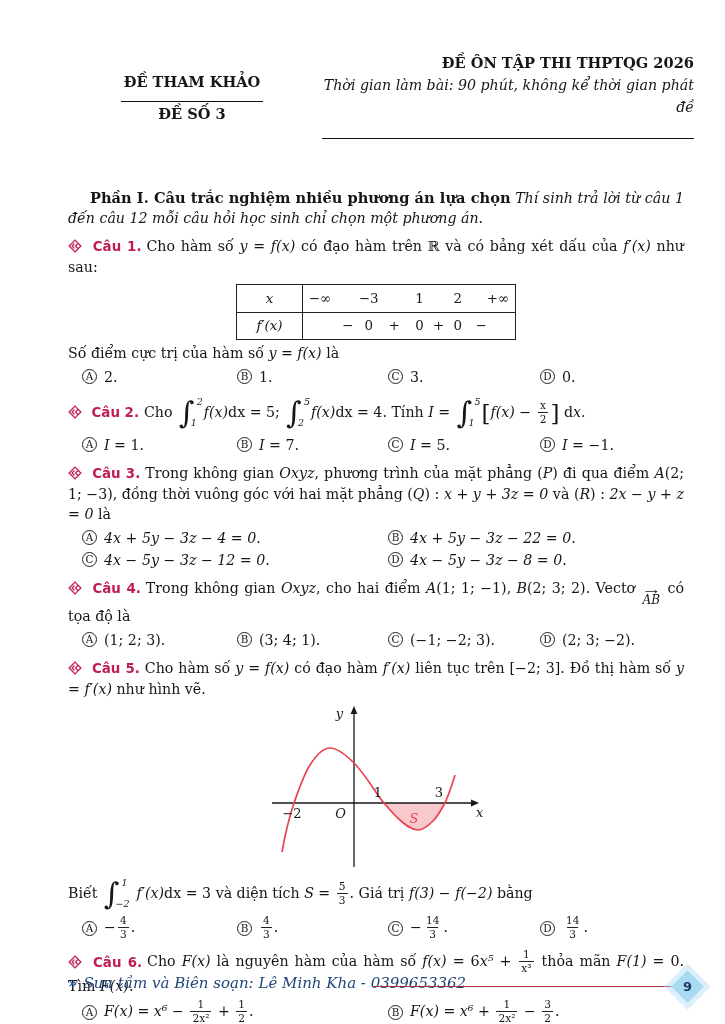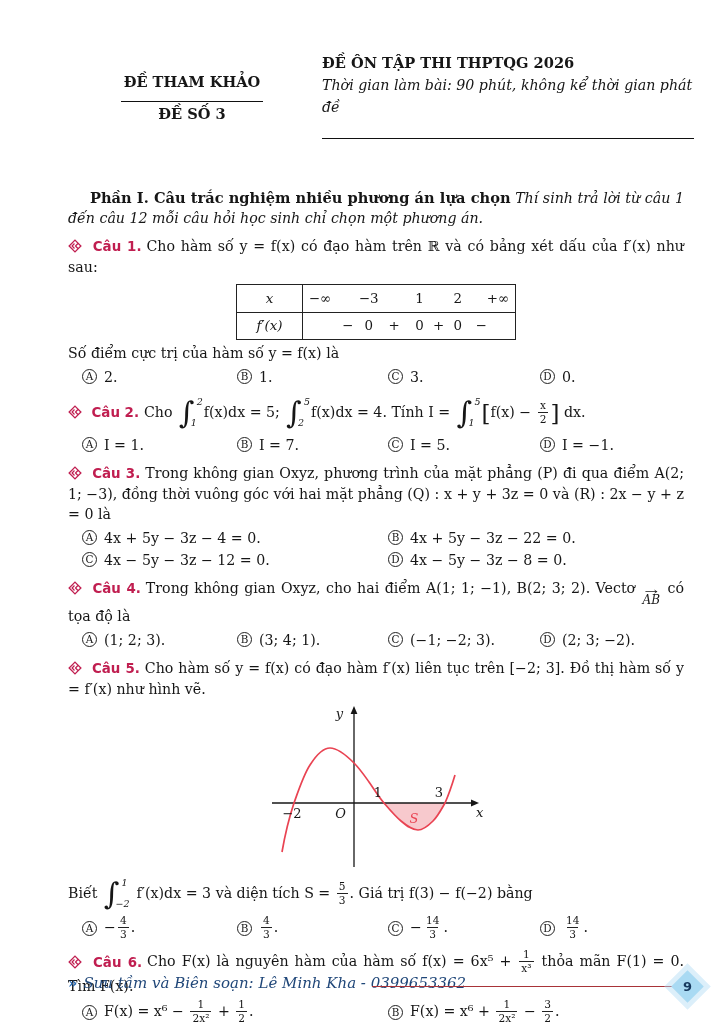--- a/index.html
+++ b/index.html
@@ -9,36 +9,36 @@
   *{box-sizing:border-box}
   html,body{margin:0;padding:0}
   body{
     width:725px;height:1024px;background:#ffffff;position:relative;overflow:hidden;
     font-family:"DejaVu Serif","DejaVu Sans",serif;color:#161616;
   }
   
   .hdr-left{position:absolute;left:112px;top:70px;width:160px;text-align:center;
     font-weight:bold;font-size:14.6px;line-height:23px}
   .hdr-left .t1{display:inline-block;border-bottom:1.2px solid #111;padding:0 3px 8px}
-  .hdr-right{position:absolute;left:322px;top:52px;width:372px;text-align:left;
+  .hdr-right{position:absolute;left:322px;top:52px;width:372px;text-align:right;
     font-size:14.6px;line-height:22px}
   .hdr-right .t1,.hdr-right .t2{font-weight:bold}
   .hdr-right .t3{font-style:italic;font-size:14.2px;display:inline-block;
     border-bottom:1.2px solid #111;padding-bottom:20px}
   
   .content{position:absolute;left:68px;top:188px;width:616px;font-size:14.2px;line-height:20px}
   .intro{margin:0 0 2px;text-align:justify;text-indent:22px}
   .intro .part-bold{font-weight:bold;font-size:14.6px}
   .intro .part-italic{font-style:italic}
   .q-block{margin-top:8px}
   .q-text{margin:0;text-align:justify}
   .q-label{color:var(--accent);font-weight:bold;font-family:"DejaVu Sans",sans-serif;
     font-size:13.4px;margin:0 5px 0 5px}
   .qicon{width:14px;height:14px;vertical-align:-2px;color:var(--accent)}
-  .mi{}
+  .mi{font-style:italic}
   .mr{font-style:normal}
   
   .frac{display:inline-flex;flex-direction:column;align-items:center;vertical-align:middle;
     font-size:10.6px;line-height:1.2;margin:0 2px;transform:translateY(-1px)}
   .frac .fd{border-top:1px solid #222;padding:0 2px}
   .frac .fn{padding:0 2px}
   
   .integral{display:inline-flex;align-items:center;vertical-align:middle;margin:0 3px 0 2px;height:36px}
   .integral .isym{font-size:30px;line-height:34px}
   .integral .ilims{display:flex;flex-direction:column;justify-content:space-between;height:34px;

